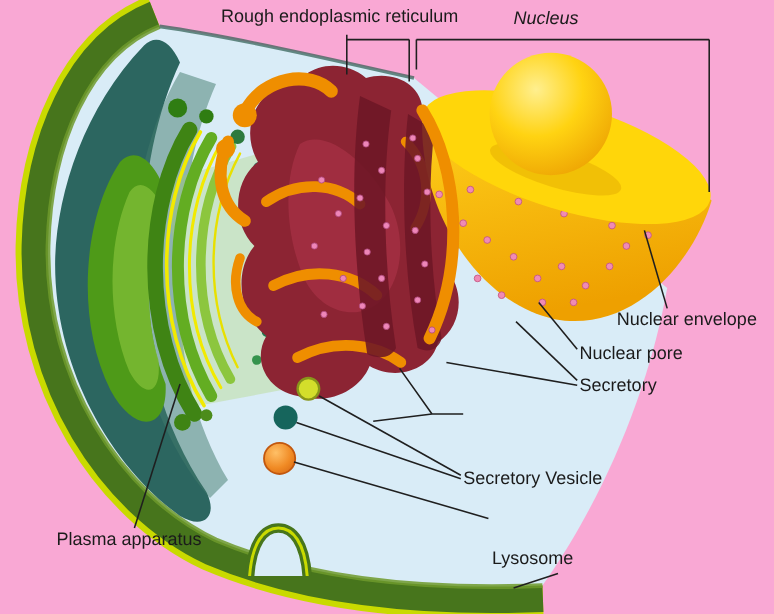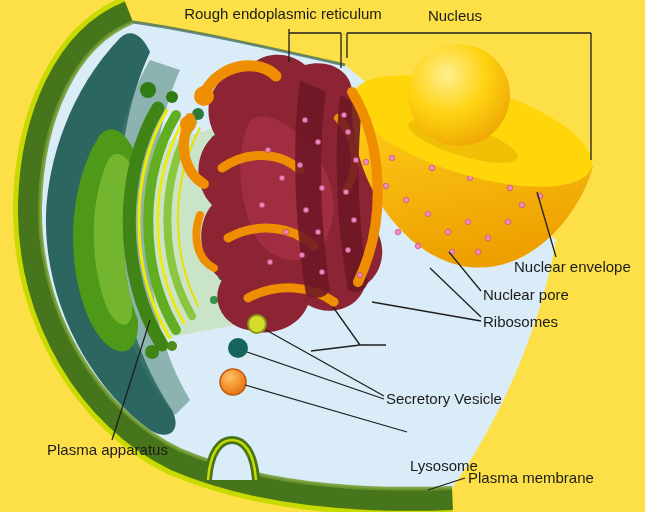--- a/index.html
+++ b/index.html
@@ -1,19 +1,19 @@
 <!DOCTYPE html>
 <html><head>
 <meta charset="utf-8">
 <style>
   html,body{margin:0;padding:0;background:#fff;}
   .stage{
     position:relative;
     width:645px;height:512px;
-    background:#fde047;
+    background:#f9a8d4;
     overflow:hidden;
     font-family:"Liberation Sans", sans-serif;
   }
   .stage svg{position:absolute;left:0;top:0;}
   .label{
     position:absolute;
     font-size:15px;
     line-height:1.1;
     color:#1b1b1b;
     white-space:nowrap;
@@ -174,22 +174,21 @@
     <path d="M386,345 L360,345 M360,345 L333,307 M360,345 L311,351"></path>
     <path d="M384,396 L266,330"></path>
     <path d="M384,399 L247,352"></path>
     <path d="M407,432 L245,385"></path>
     <path d="M112,440 L150,320"></path>
     <path d="M465,478 L428,490"></path>
   </g>
 </svg>
 
   <div class="label centered" style="left:283px;top:6px;">Rough endoplasmic reticulum</div>
-  <div class="label centered" style="left:455px;top:8px;">Nucleus</div>
+  <div class="label centered" style="left:455px;top:8px;font-style:italic;">Nucleus</div>
   <div class="label" style="left:514px;top:259px;">Nuclear envelope</div>
   <div class="label" style="left:483px;top:287px;text-align:right;">Nuclear pore</div>
-  <div class="label" style="left:483px;top:314px;">Ribosomes</div>
+  <div class="label" style="left:483px;top:314px;">Secretory</div>
   <div class="label" style="left:386px;top:391px;">Secretory Vesicle</div>
   <div class="label" style="left:410px;top:426px;margin-top:32px;">Lysosome</div>
   <div class="label" style="left:47px;top:442px;">Plasma apparatus</div>
-  <div class="label" style="left:468px;top:470px;">Plasma membrane</div>
 
 </div>
 
 </body></html>

